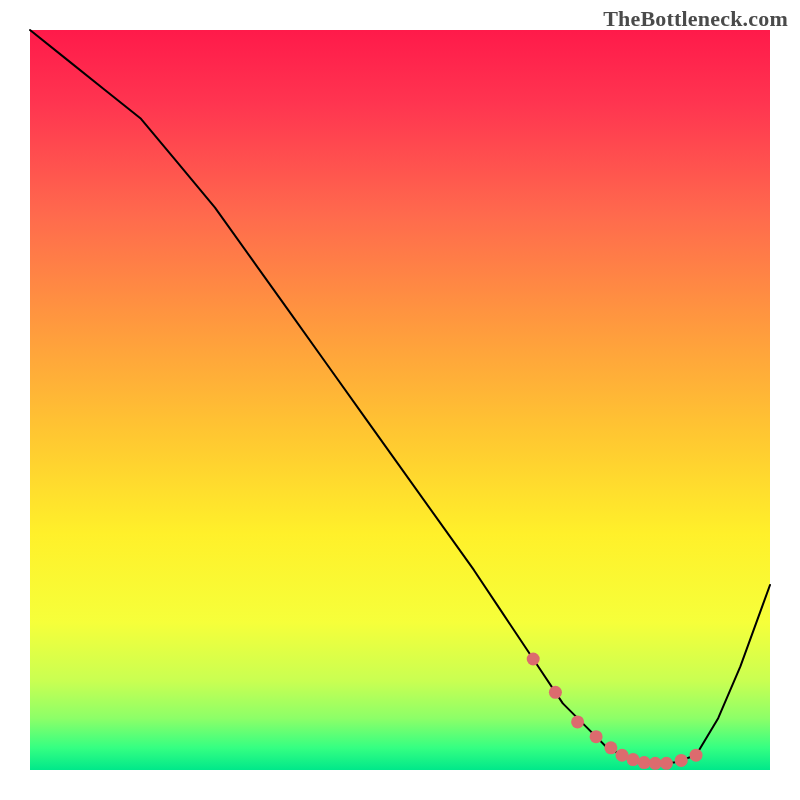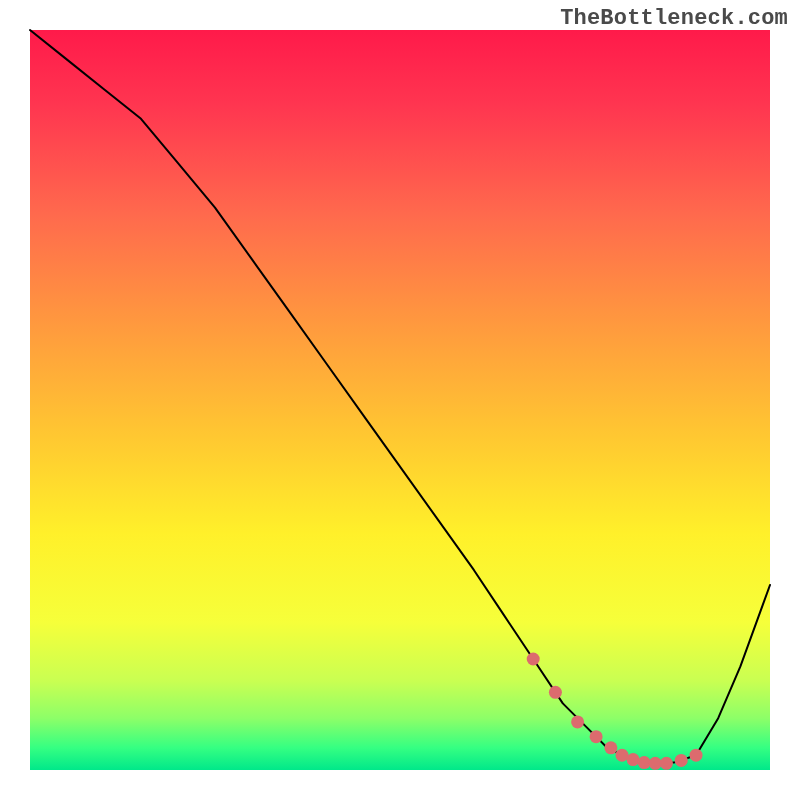--- a/index.html
+++ b/index.html
@@ -12,21 +12,21 @@
   }
   .chart-container {
     position: relative;
     width: 800px;
     height: 800px;
   }
   .watermark {
     position: absolute;
     top: 6px;
     right: 12px;
-    font-family: Liberation Mono, monospace;
+    font-family: Liberation Serif, serif;
     font-size: 22px;
     font-weight: 600;
     color: #4a4a4a;
     letter-spacing: 0.2px;
     z-index: 10;
   }
   svg.plot {
     position: absolute;
     left: 0;
     top: 0;

